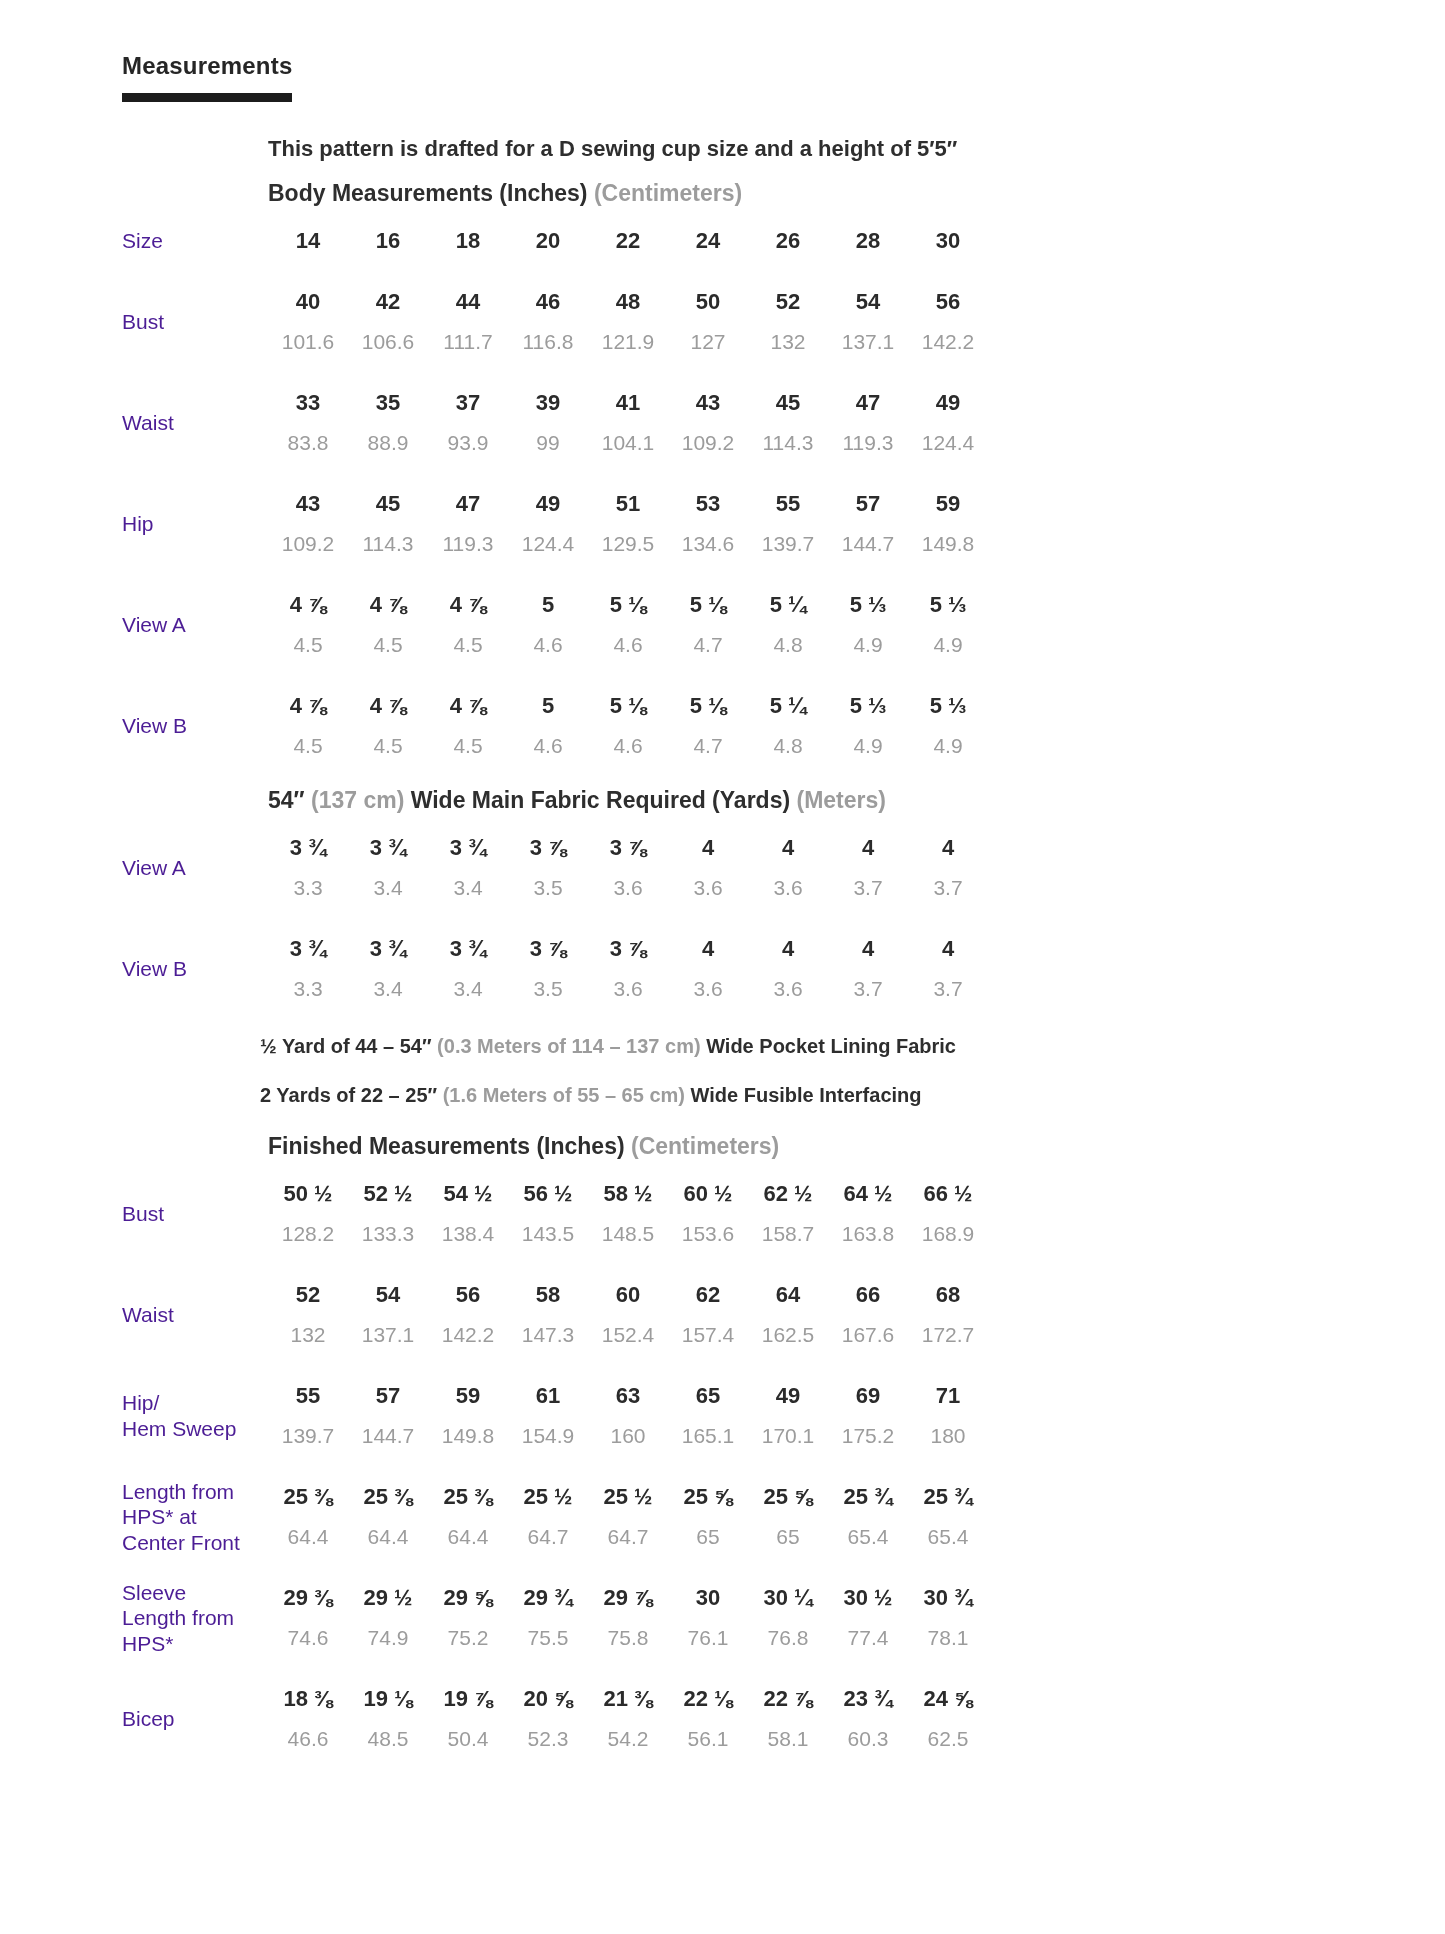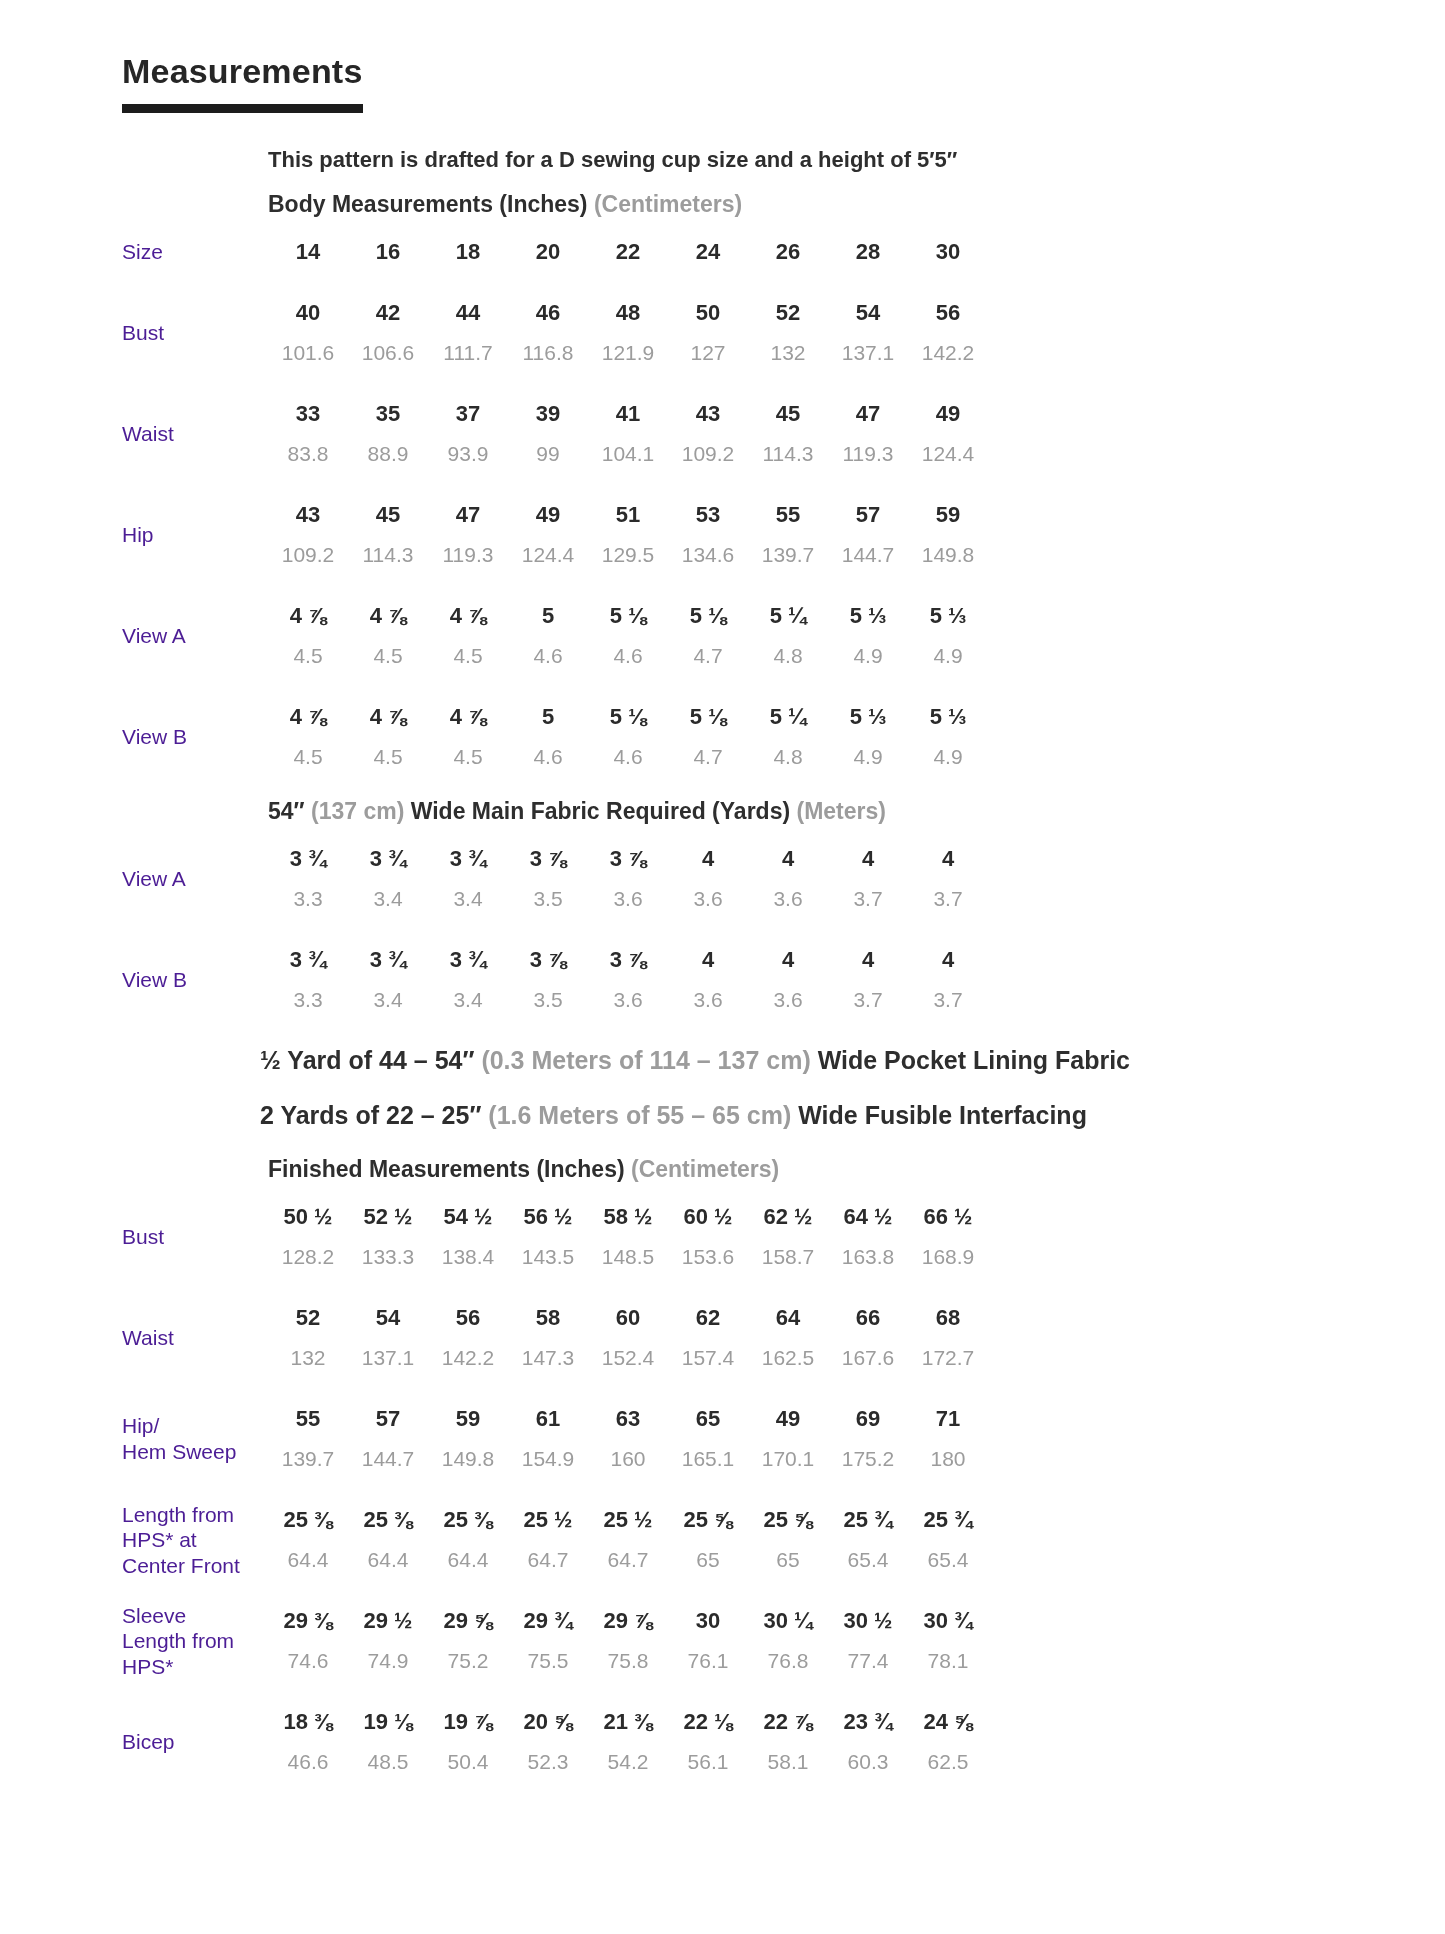--- a/index.html
+++ b/index.html
@@ -9,42 +9,42 @@
     background:#ffffff;
     box-sizing:border-box;
     padding:52px 0 0 122px;
     font-family:"Liberation Sans","DejaVu Sans",sans-serif;
     color:#2b2b2b;
     overflow:hidden;
   }
   .title{
     display:inline-block;
     margin:0 0 30px 0;
-    font-size:34px;
+    font-size:24px;
     font-weight:700;
     letter-spacing:0.2px;
     color:#262626;
     border-bottom:9px solid #1c1c1c;
     padding-bottom:13px;
   }
   .content{margin-top:4px;}
   .drafted{
     margin:0 0 6px 146px;
     font-size:22px;
     font-weight:600;
     color:#2e2e2e;
   }
   .heading{
     margin:18px 0 14px 146px;
     font-size:23px;
     font-weight:600;
   }
   .note{
     margin:26px 0 26px 138px;
-    font-size:25px;
+    font-size:20px;
     font-weight:600;
   }
   .part.dark{color:#2e2e2e;}
   .part.gray{color:#9c9c9c;font-weight:700;}
   .row{
     display:grid;
     grid-template-columns:146px repeat(9,80px);
     align-items:center;
     margin-bottom:21px;
   }

